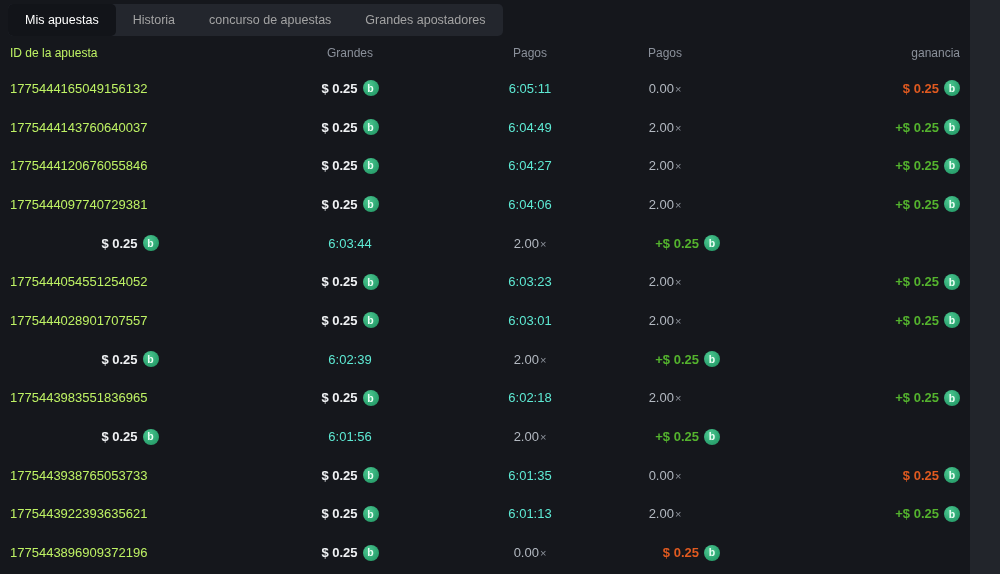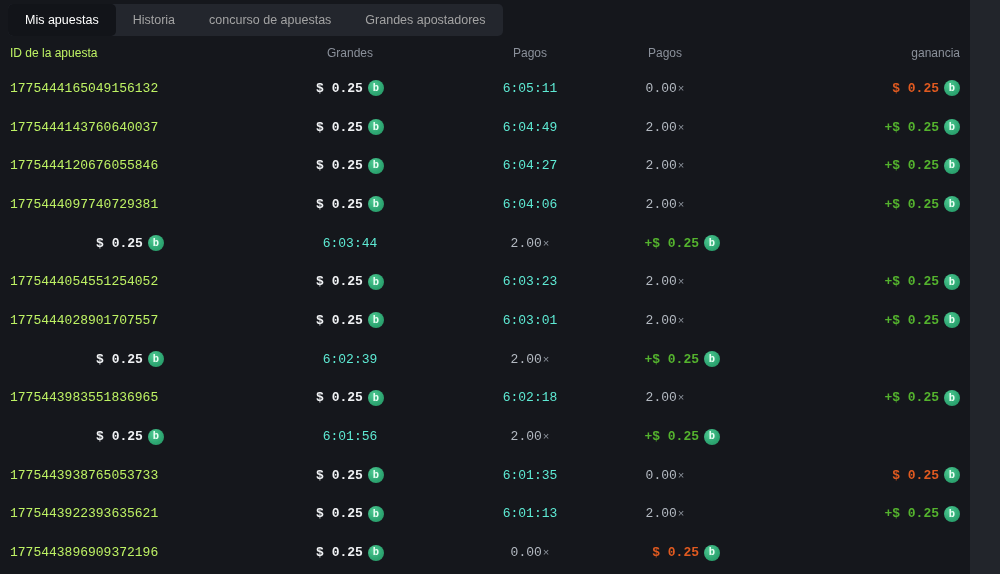--- a/index.html
+++ b/index.html
@@ -47,21 +47,21 @@
     grid-template-columns:240px 200px 160px 110px 1fr;
     align-items:center;
     padding:0 10px;
   }
   .thead {
     height:33px;
     font-size:12px;
     color:#8b919b;
   }
   .tbody { flex:1; display:flex; flex-direction:column; }
-  .trow { height:38.7px; font-size:13px;font-family:Liberation Mono, monospace; }
+  .trow { height:38.7px; font-size:13px; }
   .c-id { text-align:left; color:#bef264; }
   .c-bet { text-align:center; }
   .c-time { text-align:center; color:#5eead4; }
   .c-payout { text-align:center; color:#b3b9c1; }
   .c-profit { text-align:right; }
   .thead .c-bet, .thead .c-time, .thead .c-payout { color:#8b919b; }
   .amount {
     font-weight:bold; color:#f0f2f4;
     display:inline-flex; align-items:center; gap:5px; justify-content:center;
   }

